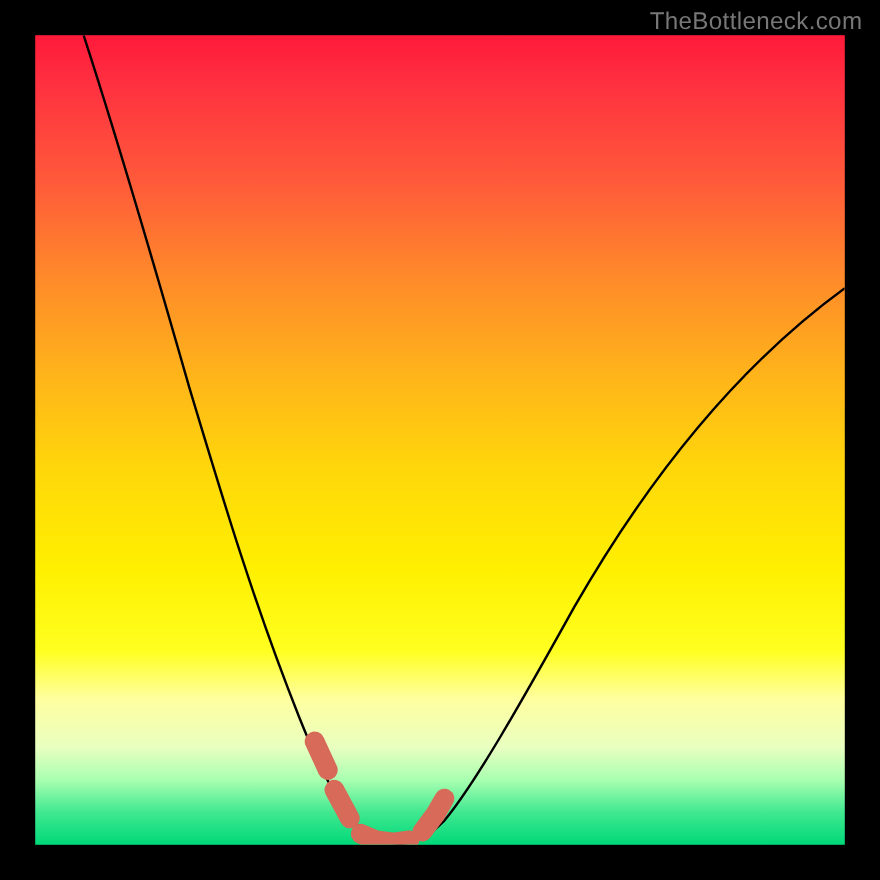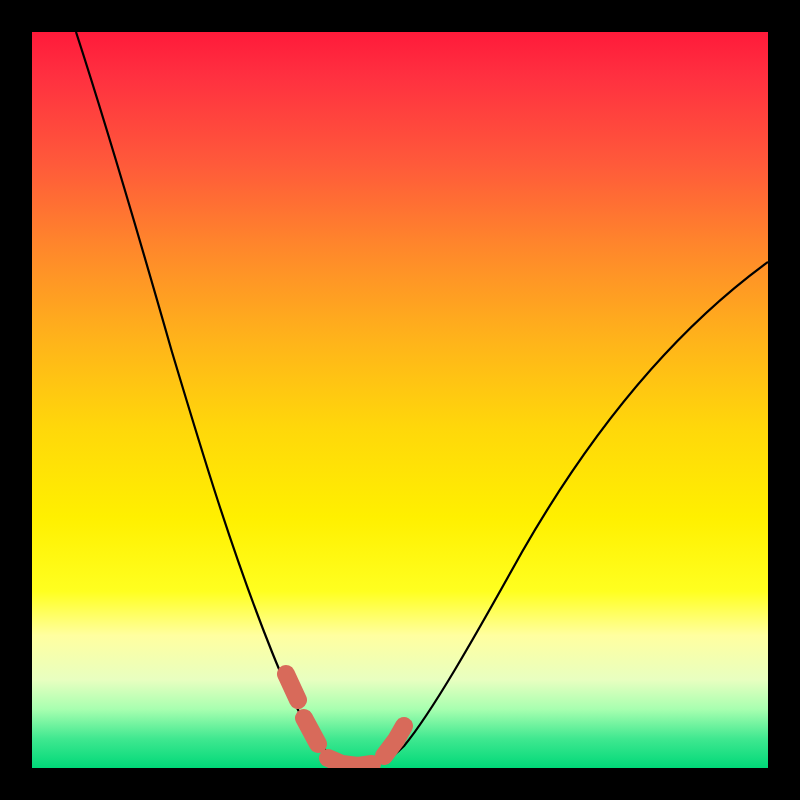--- a/index.html
+++ b/index.html
@@ -69,20 +69,21 @@
     stroke-width: 18;
     stroke-linecap: round;
     stroke-linejoin: round;
   }
 </style>
 </head>
 <body>
 
 <div class="outer-frame">
 
+  <div class="watermark">TheBottleneck.com</div>
 
   <div class="plot-area">
     <svg class="curve" viewBox="0 0 736 736" preserveAspectRatio="none">
 
       <path class="stroke-main" d="M 44 0
                C 70 80, 100 180, 140 320
                C 170 420, 200 520, 240 620
                C 260 670, 278 705, 300 725
                C 312 733, 322 735, 332 735
                C 344 735, 356 730, 372 714

